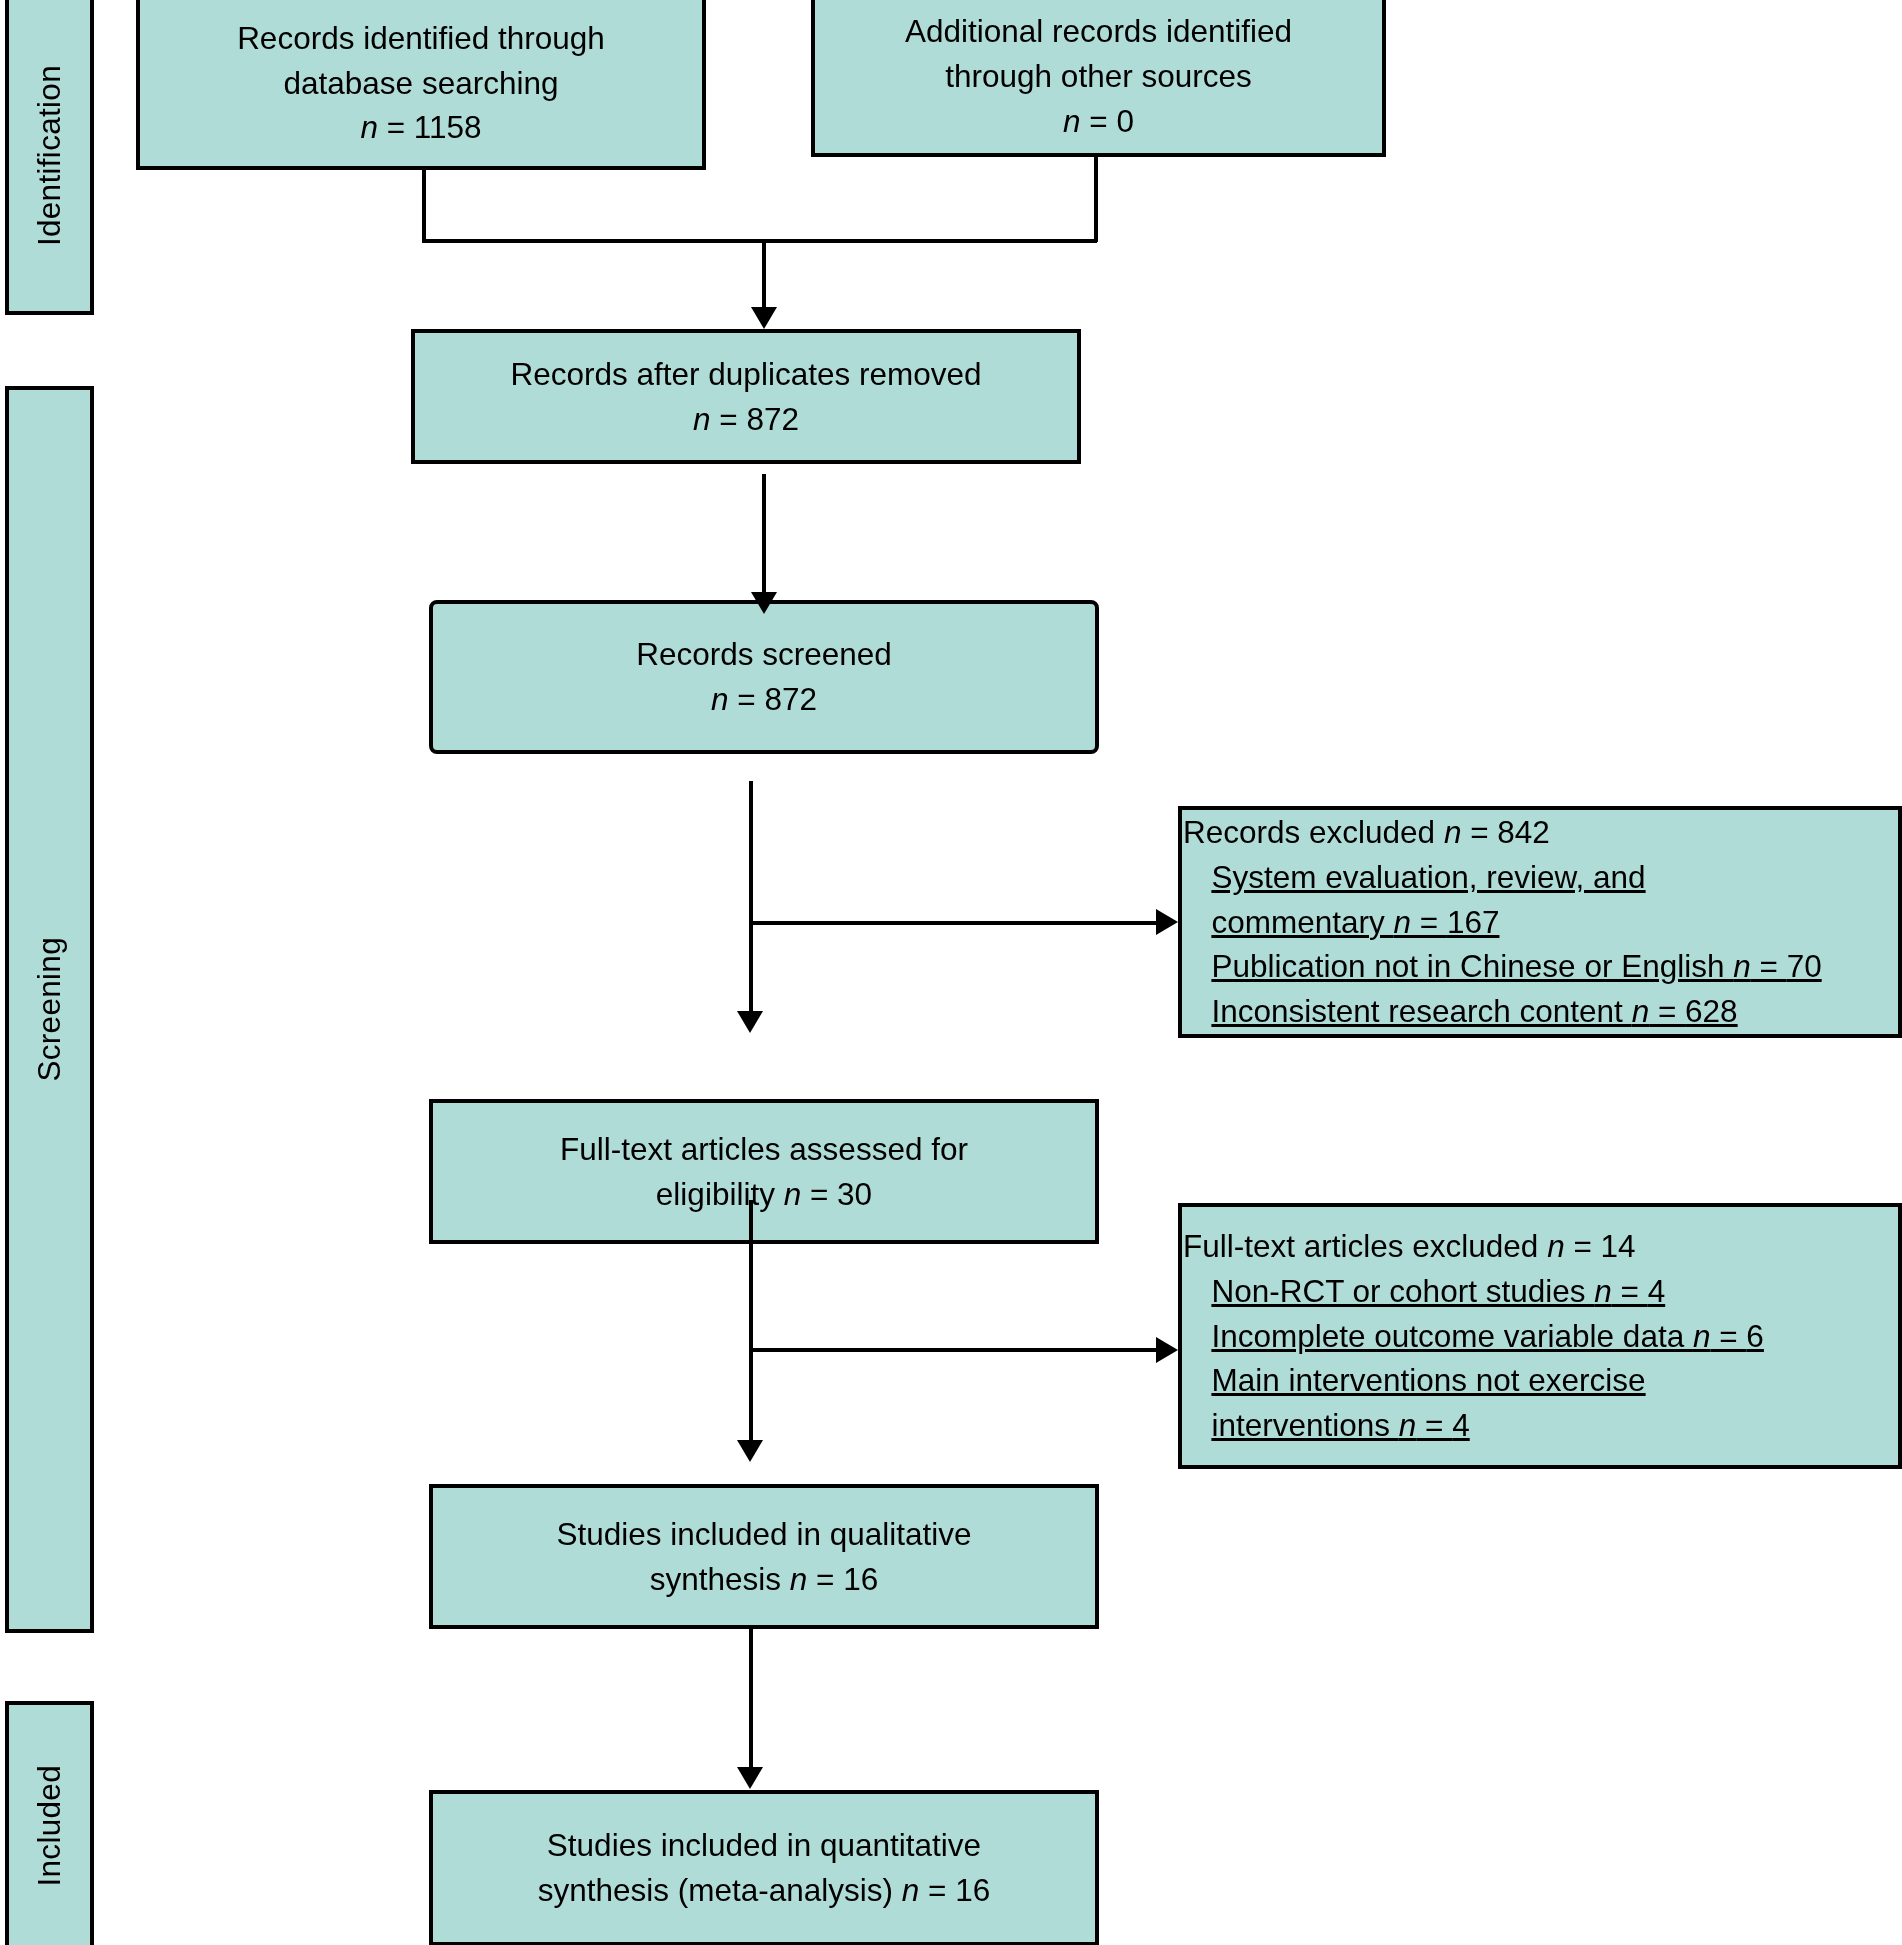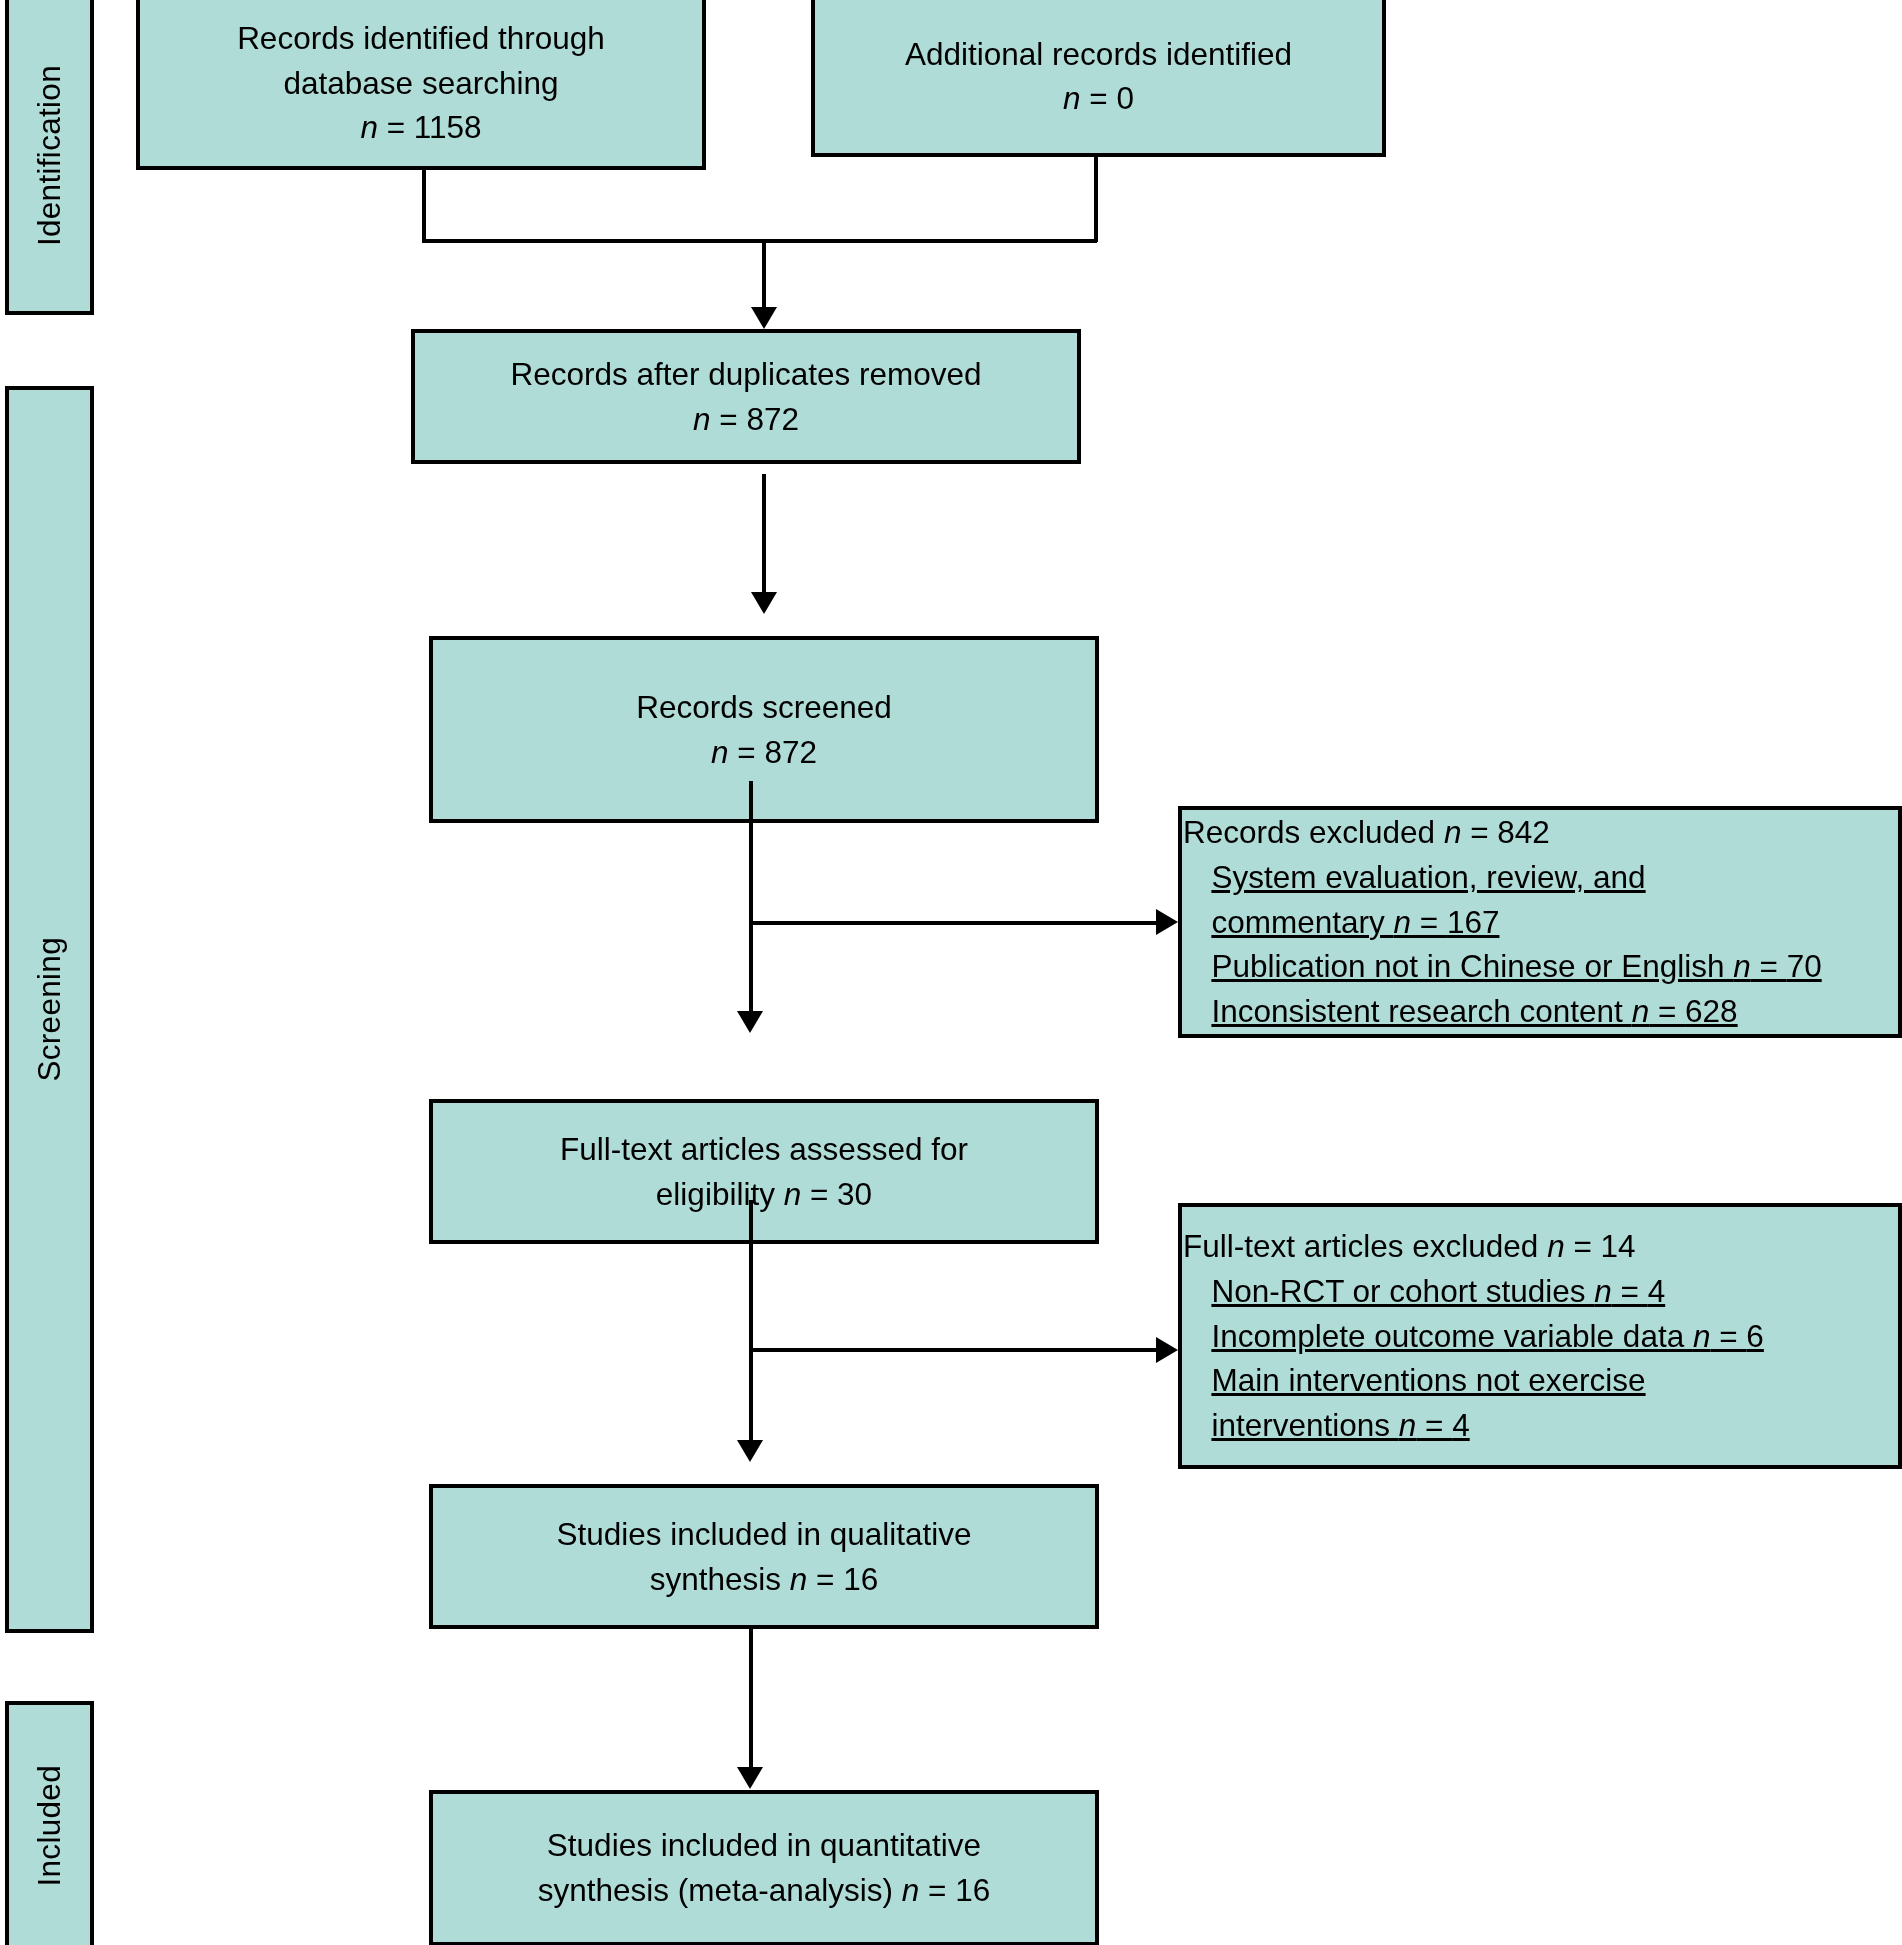--- a/index.html
+++ b/index.html
@@ -83,32 +83,33 @@
     <div class="inner">
       <span class="ln">Records identified through</span>
       <span class="ln">database searching</span>
       <span class="ln"><i class="n">n</i><span> = </span><span>1158</span></span>
     </div>
   </div>
 
   <div class="node" style="left:811px;top:-4.6px;width:575px;height:162px;">
     <div class="inner">
       <span class="ln">Additional records identified</span>
+      <span class="ln">through other sources</span>
       <span class="ln"><i class="n">n</i><span> = </span><span>0</span></span>
     </div>
   </div>
 
   <div class="node" style="left:411px;top:329px;width:670px;height:135px;">
     <div class="inner">
       <span class="ln">Records after duplicates removed</span>
       <span class="ln"><i class="n">n</i><span> = </span><span>872</span></span>
     </div>
   </div>
 
-  <div class="node" style="left:429px;top:636px;width:670px;height:187px;">
+  <div class="node" style="left:429px;top:600px;width:670px;height:154px;border-radius:8px;">
     <div class="inner">
       <span class="ln">Records screened</span>
       <span class="ln"><i class="n">n</i><span> = </span><span>872</span></span>
     </div>
   </div>
 
   <div class="node" style="left:429px;top:1099px;width:670px;height:145px;">
     <div class="inner">
       <span class="ln">Full-text articles assessed for</span>
       <span class="ln"><span>eligibility </span><i class="n">n</i><span> = </span><span>30</span></span>

